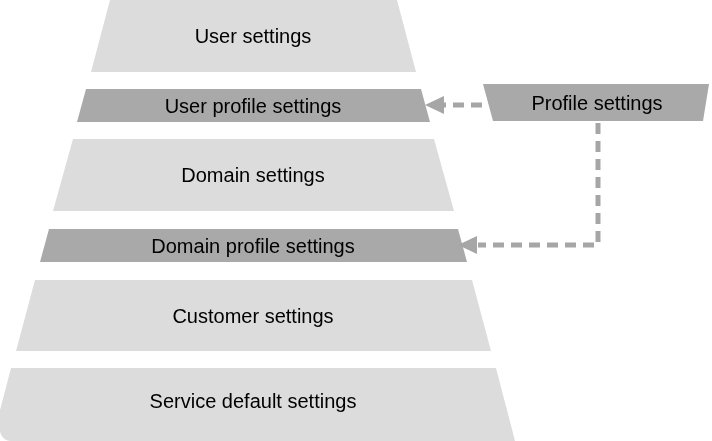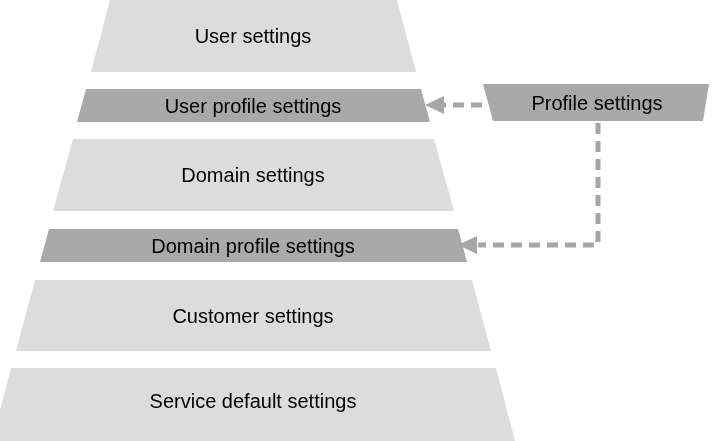--- a/index.html
+++ b/index.html
@@ -6,20 +6,21 @@
     margin: 0;
     padding: 0;
     background: #ffffff;
   }
   .stage {
     position: relative;
     width: 712px;
     height: 441px;
     overflow: hidden;
     font-family: "Liberation Sans", sans-serif;
+    border-radius: 11px;
   }
   svg text {
     font-family: "Liberation Sans", sans-serif;
     font-size: 20px;
   }
 </style>
 </head>
 <body>
 
 <div class="stage">

